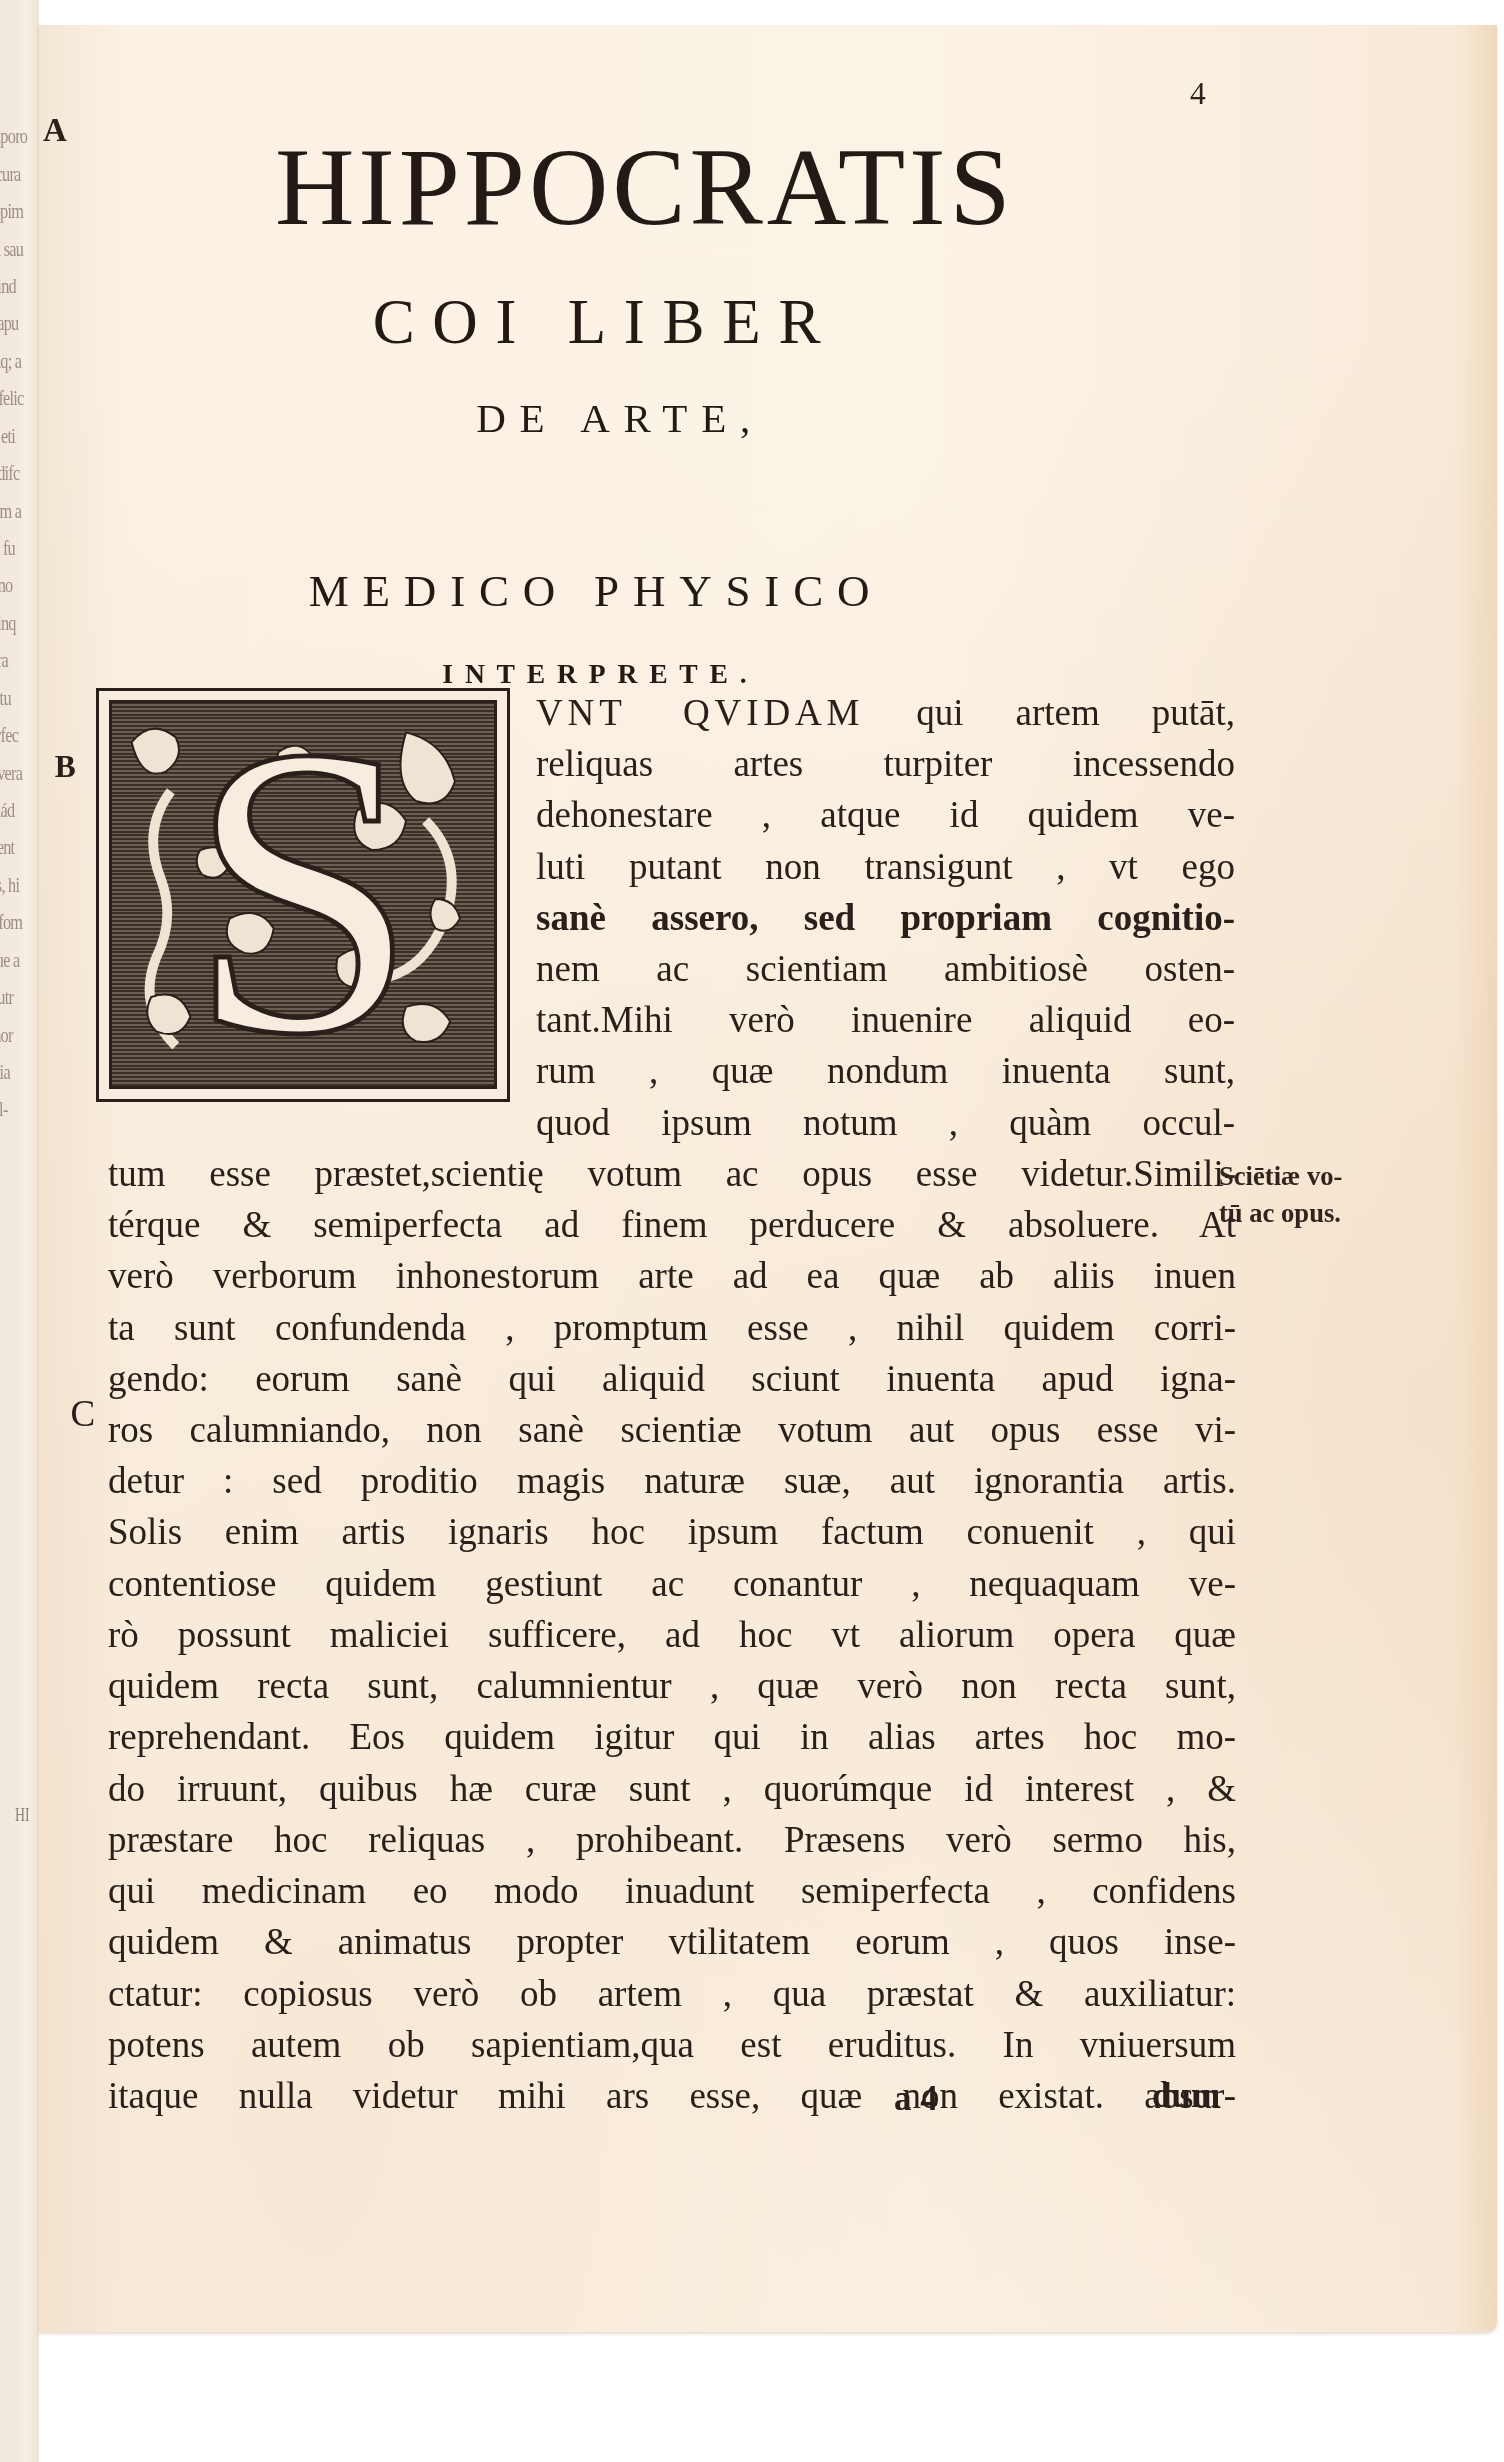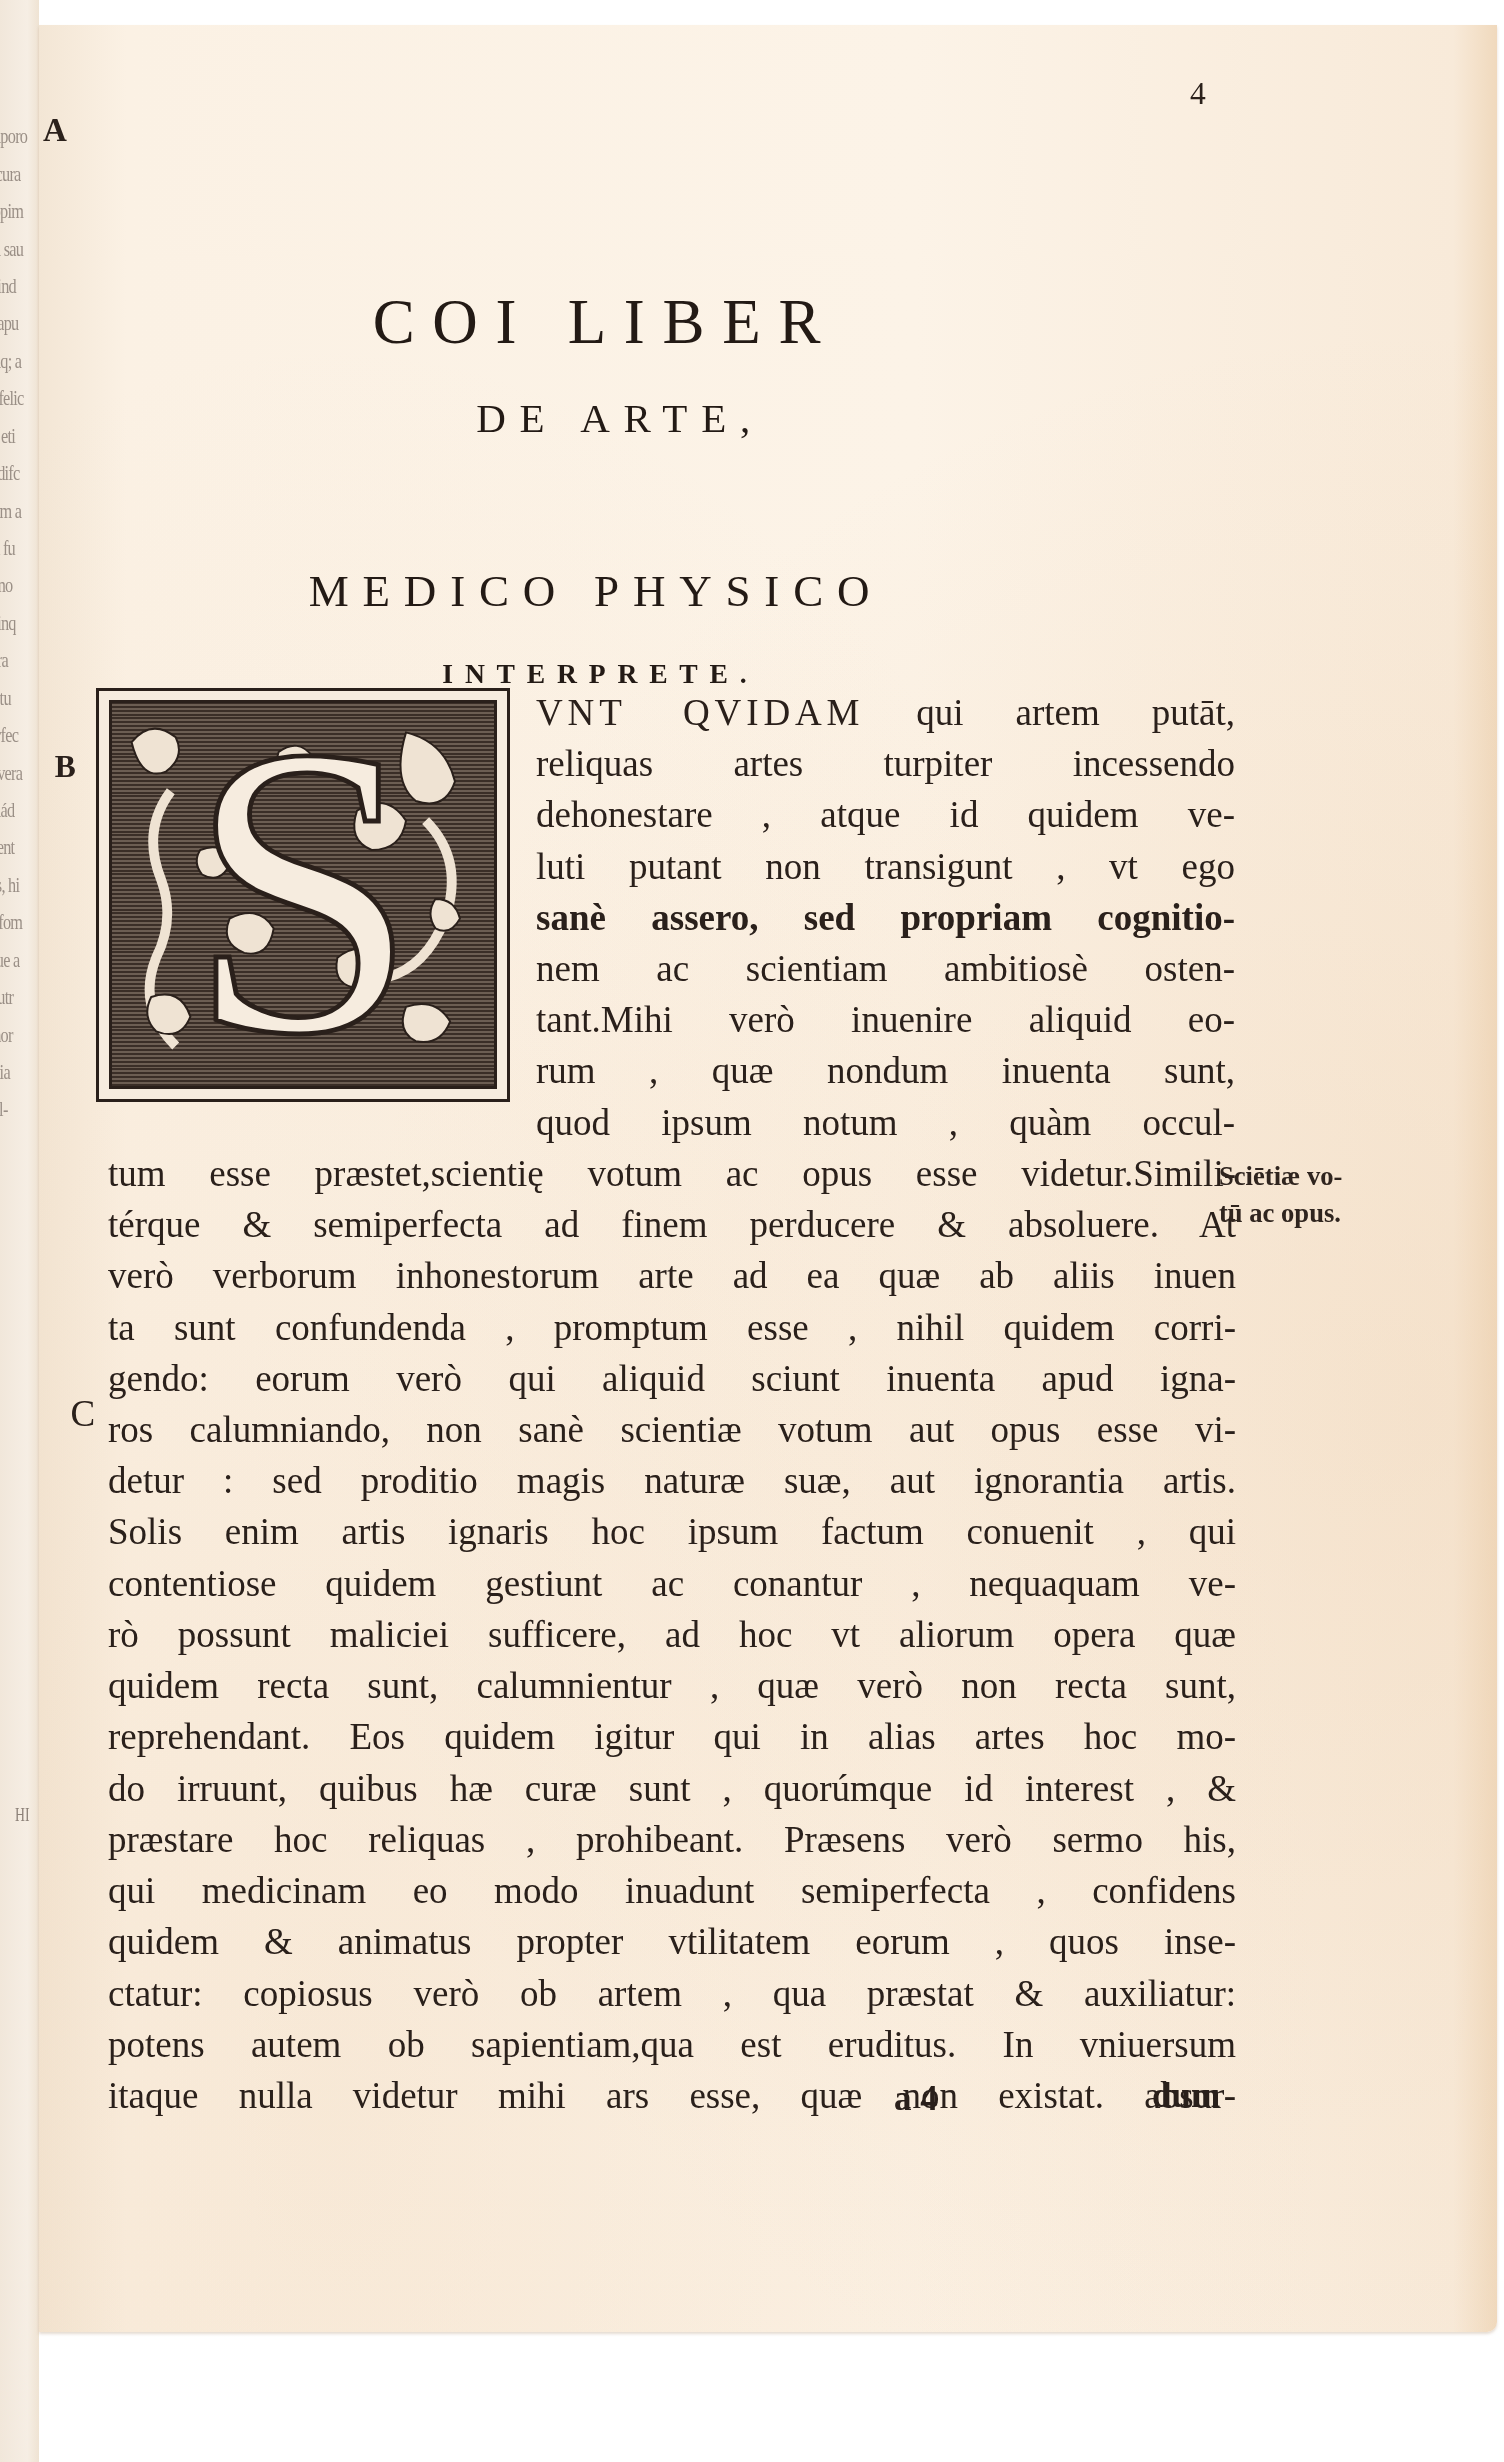--- a/index.html
+++ b/index.html
@@ -123,20 +123,21 @@
     <div class="ghost" style="top: 1054px;">entia</div>
     <div class="ghost" style="top: 1091px;">r, al-</div>
     <div class="ghost-label">HI</div>
   </div>
 
 <div class="page">
 
   <span class="abs sig-letter" style="left:3.9px; top:87px;">A</span>
   <span class="abs folio" style="left:1151px; top:51px;">4</span>
 
+  <div class="title-line t1">HIPPOCRATIS</div>
   <div class="title-line t2">COI LIBER</div>
   <div class="title-line t3">DE ARTE,</div>
   <div class="title-line t5">MEDICO PHYSICO</div>
   <div class="title-line t6">INTERPRETE.</div>
 
   <span class="margin-letter" style="left:15.8px; top:724px; font-weight:bold; font-size:31.5px;">B</span>
   <span class="margin-letter" style="left:31.5px; top:1367px;">C</span>
 
   <div class="dropcap">
     <div class="dropcap-inner">
@@ -167,21 +168,21 @@
     <div class="line narrow" style="top:820px;">luti putant non transigunt , vt ego</div>
     <div class="line narrow" style="top:871px;font-weight:bold;">sanè assero, sed propriam cognitio-</div>
     <div class="line narrow" style="top:922px;">nem ac scientiam ambitiosè osten-</div>
     <div class="line narrow" style="top:973px;">tant.Mihi verò inuenire aliquid eo-</div>
     <div class="line narrow" style="top:1024px;">rum , quæ nondum inuenta sunt,</div>
     <div class="line narrow" style="top:1076px;">quod ipsum notum , quàm occul-</div>
     <div class="line wide" style="top:1127px;">tum esse præstet,scientię votum ac opus esse videtur.Simili-</div>
     <div class="line wide" style="top:1178px;">térque &amp; semiperfecta ad finem perducere &amp; absoluere. At</div>
     <div class="line wide" style="top:1229px;">verò verborum inhonestorum arte ad ea quæ ab aliis inuen</div>
     <div class="line wide" style="top:1281px;">ta sunt confundenda , promptum esse , nihil quidem corri-</div>
-    <div class="line wide" style="top:1332px;">gendo: eorum verò qui aliquid sciunt inuenta apud igna-</div>
+    <div class="line wide" style="top:1332px;">gendo: eorum sanè qui aliquid sciunt inuenta apud igna-</div>
     <div class="line wide" style="top:1383px;">ros calumniando, non sanè scientiæ votum aut opus esse vi-</div>
     <div class="line wide" style="top:1434px;">detur : sed proditio magis naturæ suæ, aut ignorantia artis.</div>
     <div class="line wide" style="top:1485px;">Solis enim artis ignaris hoc ipsum factum conuenit , qui</div>
     <div class="line wide" style="top:1537px;">contentiose quidem gestiunt ac conantur , nequaquam ve-</div>
     <div class="line wide" style="top:1588px;">rò possunt maliciei sufficere, ad hoc vt aliorum opera quæ</div>
     <div class="line wide" style="top:1639px;">quidem recta sunt, calumnientur , quæ verò non recta sunt,</div>
     <div class="line wide" style="top:1690px;">reprehendant. Eos quidem igitur qui in alias artes hoc mo-</div>
     <div class="line wide" style="top:1742px;">do irruunt, quibus hæ curæ sunt , quorúmque id interest , &amp;</div>
     <div class="line wide" style="top:1793px;">præstare hoc reliquas , prohibeant. Præsens verò sermo his,</div>
     <div class="line wide" style="top:1844px;">qui medicinam eo modo inuadunt semiperfecta , confidens</div>

